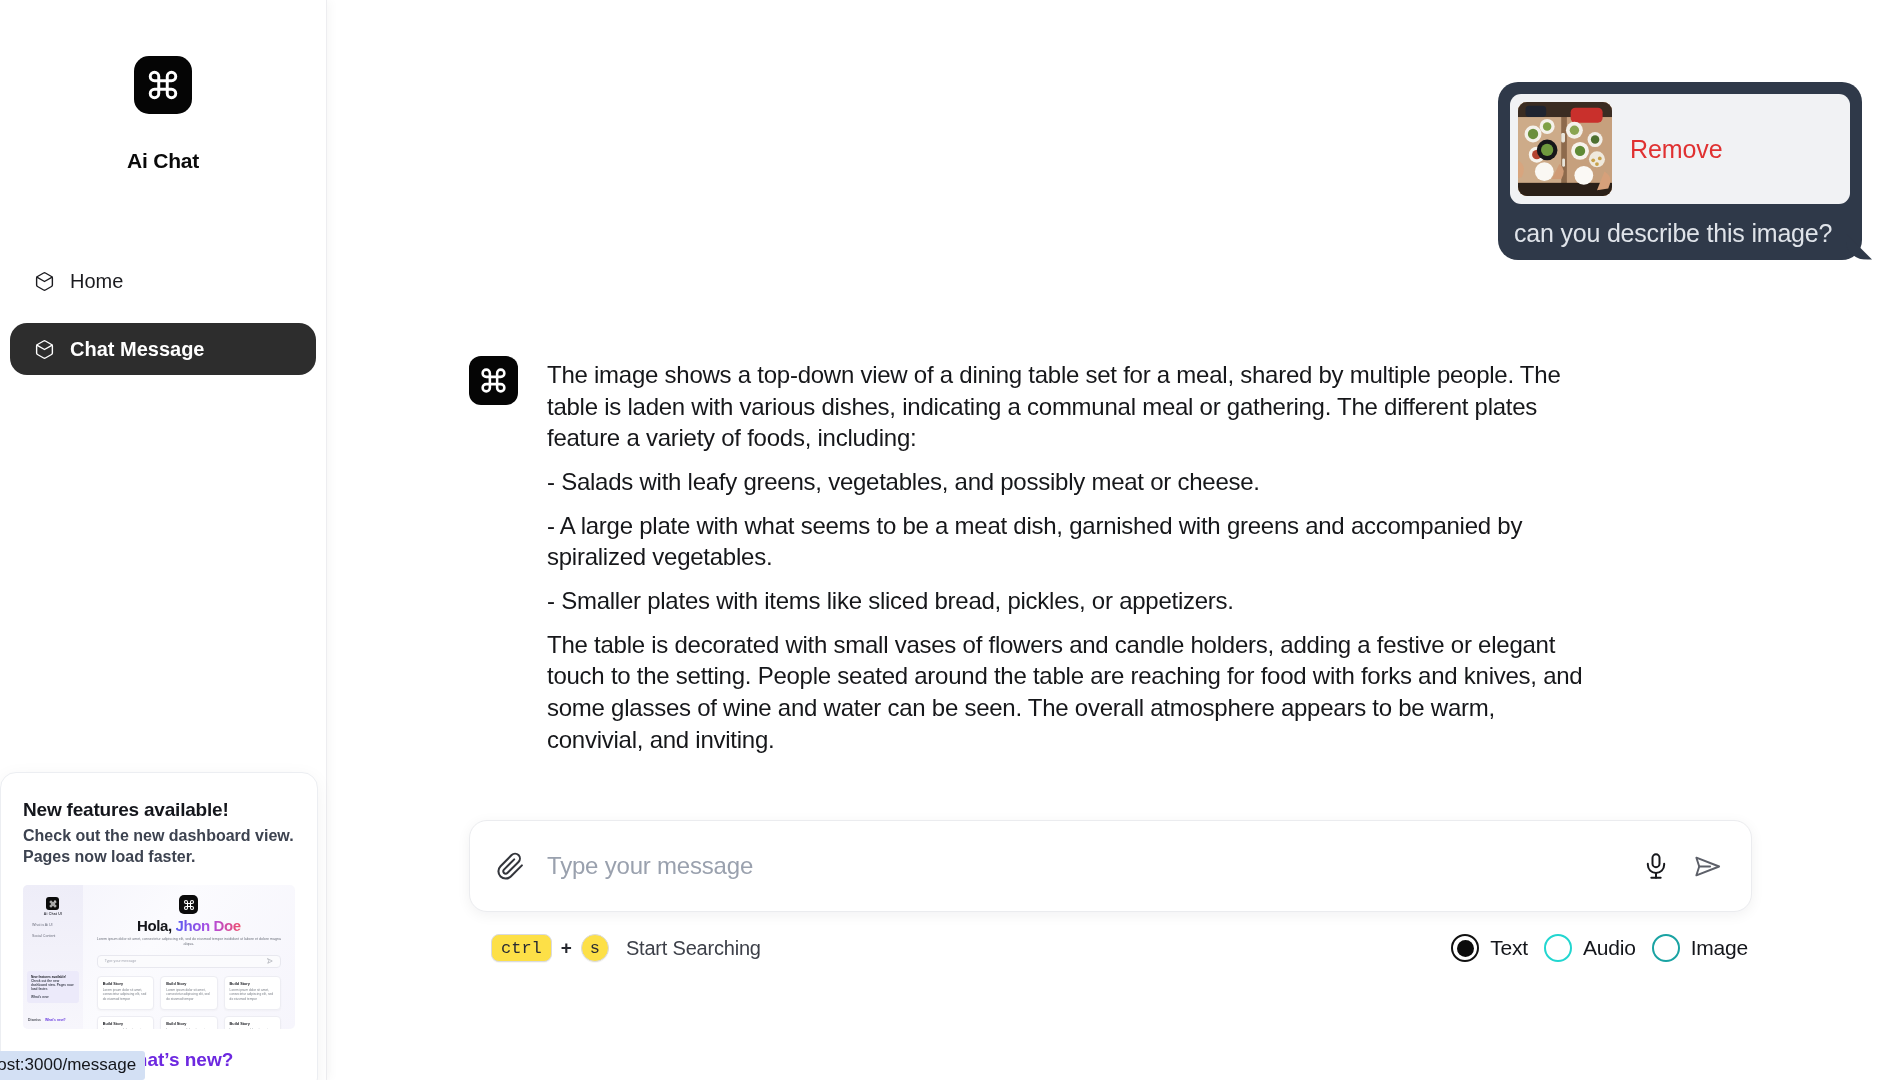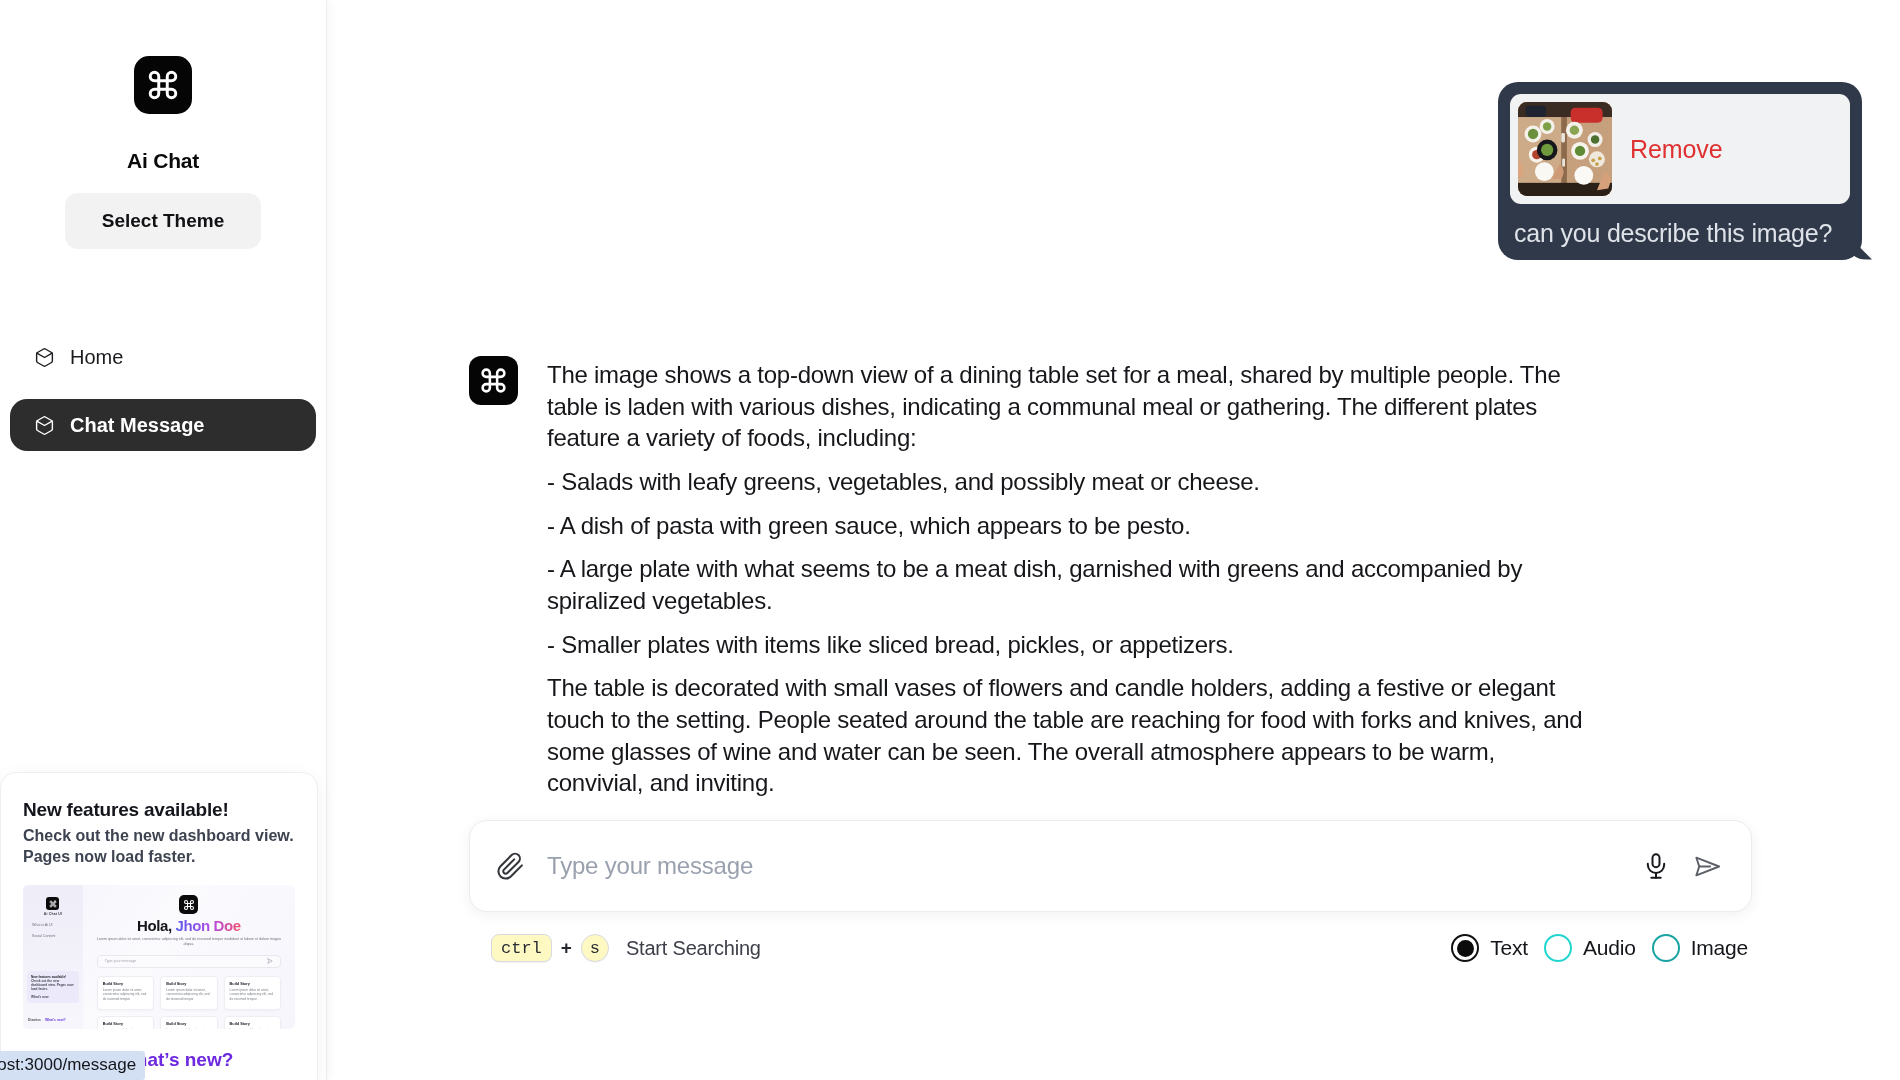--- a/index.html
+++ b/index.html
@@ -354,21 +354,21 @@
     justify-content: space-between;
     padding: 0 4px 0 22px;
   }
   .shortcut {
     display: flex; align-items: center; gap: 9px;
   }
   .keycap {
     display: inline-flex; align-items: center; justify-content: center;
     min-width: 30px; height: 28px; padding: 0 9px;
     border: 1px solid #d9dadf; border-radius: 8px;
-    background: #fef9c3;
+    background: #fde047;
     font-family: "Liberation Mono", monospace;
     font-size: 17px; color: #2a2c33;
     box-shadow: 0 1px 0 rgba(0,0,0,.04);
   }
   .keycap.round { border-radius: 50%; min-width: 28px; padding: 0; }
   .plus { font-size: 19px; font-weight: 700; color: #25272e; }
   .shortcut-label { margin-left: 8px; font-size: 20px; color: #3d4049; letter-spacing: -0.2px; }
 
   .modes { display: flex; align-items: center; gap: 16px; }
   .mode { display: flex; align-items: center; gap: 11px; cursor: pointer; }
@@ -390,21 +390,20 @@
 
     <div class="brand">
       <div class="logo-tile">
         <svg width="34" height="34" viewBox="0 0 24 24" fill="none" stroke="#fff" stroke-width="2.1" stroke-linecap="round" stroke-linejoin="round">
           <path d="M18 3a3 3 0 0 0-3 3v12a3 3 0 0 0 3 3 3 3 0 0 0 3-3 3 3 0 0 0-3-3H6a3 3 0 0 0-3 3 3 3 0 0 0 3 3 3 3 0 0 0 3-3V6a3 3 0 0 0-3-3 3 3 0 0 0-3 3 3 3 0 0 0 3 3h12a3 3 0 0 0 3-3 3 3 0 0 0-3-3z"></path>
         </svg>
       </div>
       <div class="brand-name">Ai Chat</div>
     </div>
 
-    <button class="theme-btn">Select Theme</button>
 
     <nav class="nav">
       <div class="nav-item">
         <span>
           <svg width="21" height="21" viewBox="0 0 24 24" fill="none" stroke="currentColor" stroke-width="1.6" stroke-linecap="round" stroke-linejoin="round">
             <path d="M21 16V8a2 2 0 0 0-1-1.73l-7-4a2 2 0 0 0-2 0l-7 4A2 2 0 0 0 3 8v8a2 2 0 0 0 1 1.73l7 4a2 2 0 0 0 2 0l7-4A2 2 0 0 0 21 16z"></path>
             <polyline points="3.27 6.96 12 12.01 20.73 6.96"></polyline>
           </svg>
         </span>
         <span class="nav-label">Home</span>
@@ -552,21 +551,20 @@
 
     <div class="assistant-row">
       <div class="assistant-avatar">
         <svg width="29" height="29" viewBox="0 0 24 24" fill="none" stroke="#fff" stroke-width="2.1" stroke-linecap="round" stroke-linejoin="round">
           <path d="M18 3a3 3 0 0 0-3 3v12a3 3 0 0 0 3 3 3 3 0 0 0 3-3 3 3 0 0 0-3-3H6a3 3 0 0 0-3 3 3 3 0 0 0 3 3 3 3 0 0 0 3-3V6a3 3 0 0 0-3-3 3 3 0 0 0-3 3 3 3 0 0 0 3 3h12a3 3 0 0 0 3-3 3 3 0 0 0-3-3z"></path>
         </svg>
       </div>
       <div class="assistant-body">
         <p>The image shows a top-down view of a dining table set for a meal, shared by multiple people. The table is laden with various dishes, indicating a communal meal or gathering. The different plates feature a variety of foods, including:</p>
         <p>- Salads with leafy greens, vegetables, and possibly meat or cheese.</p>
-        <p>- A dish of pasta with green sauce, which appears to be pesto.</p>
         <p>- A large plate with what seems to be a meat dish, garnished with greens and accompanied by spiralized vegetables.</p>
         <p>- Smaller plates with items like sliced bread, pickles, or appetizers.</p>
         <p>The table is decorated with small vases of flowers and candle holders, adding a festive or elegant touch to the setting. People seated around the table are reaching for food with forks and knives, and some glasses of wine and water can be seen. The overall atmosphere appears to be warm, convivial, and inviting.</p>
       </div>
     </div>
 
     <div class="composer-wrap">
       <div class="composer">
         <button class="icon-btn">
           <svg width="29" height="29" viewBox="0 0 24 24" fill="none" stroke="#33353b" stroke-width="1.7" stroke-linecap="round" stroke-linejoin="round">

